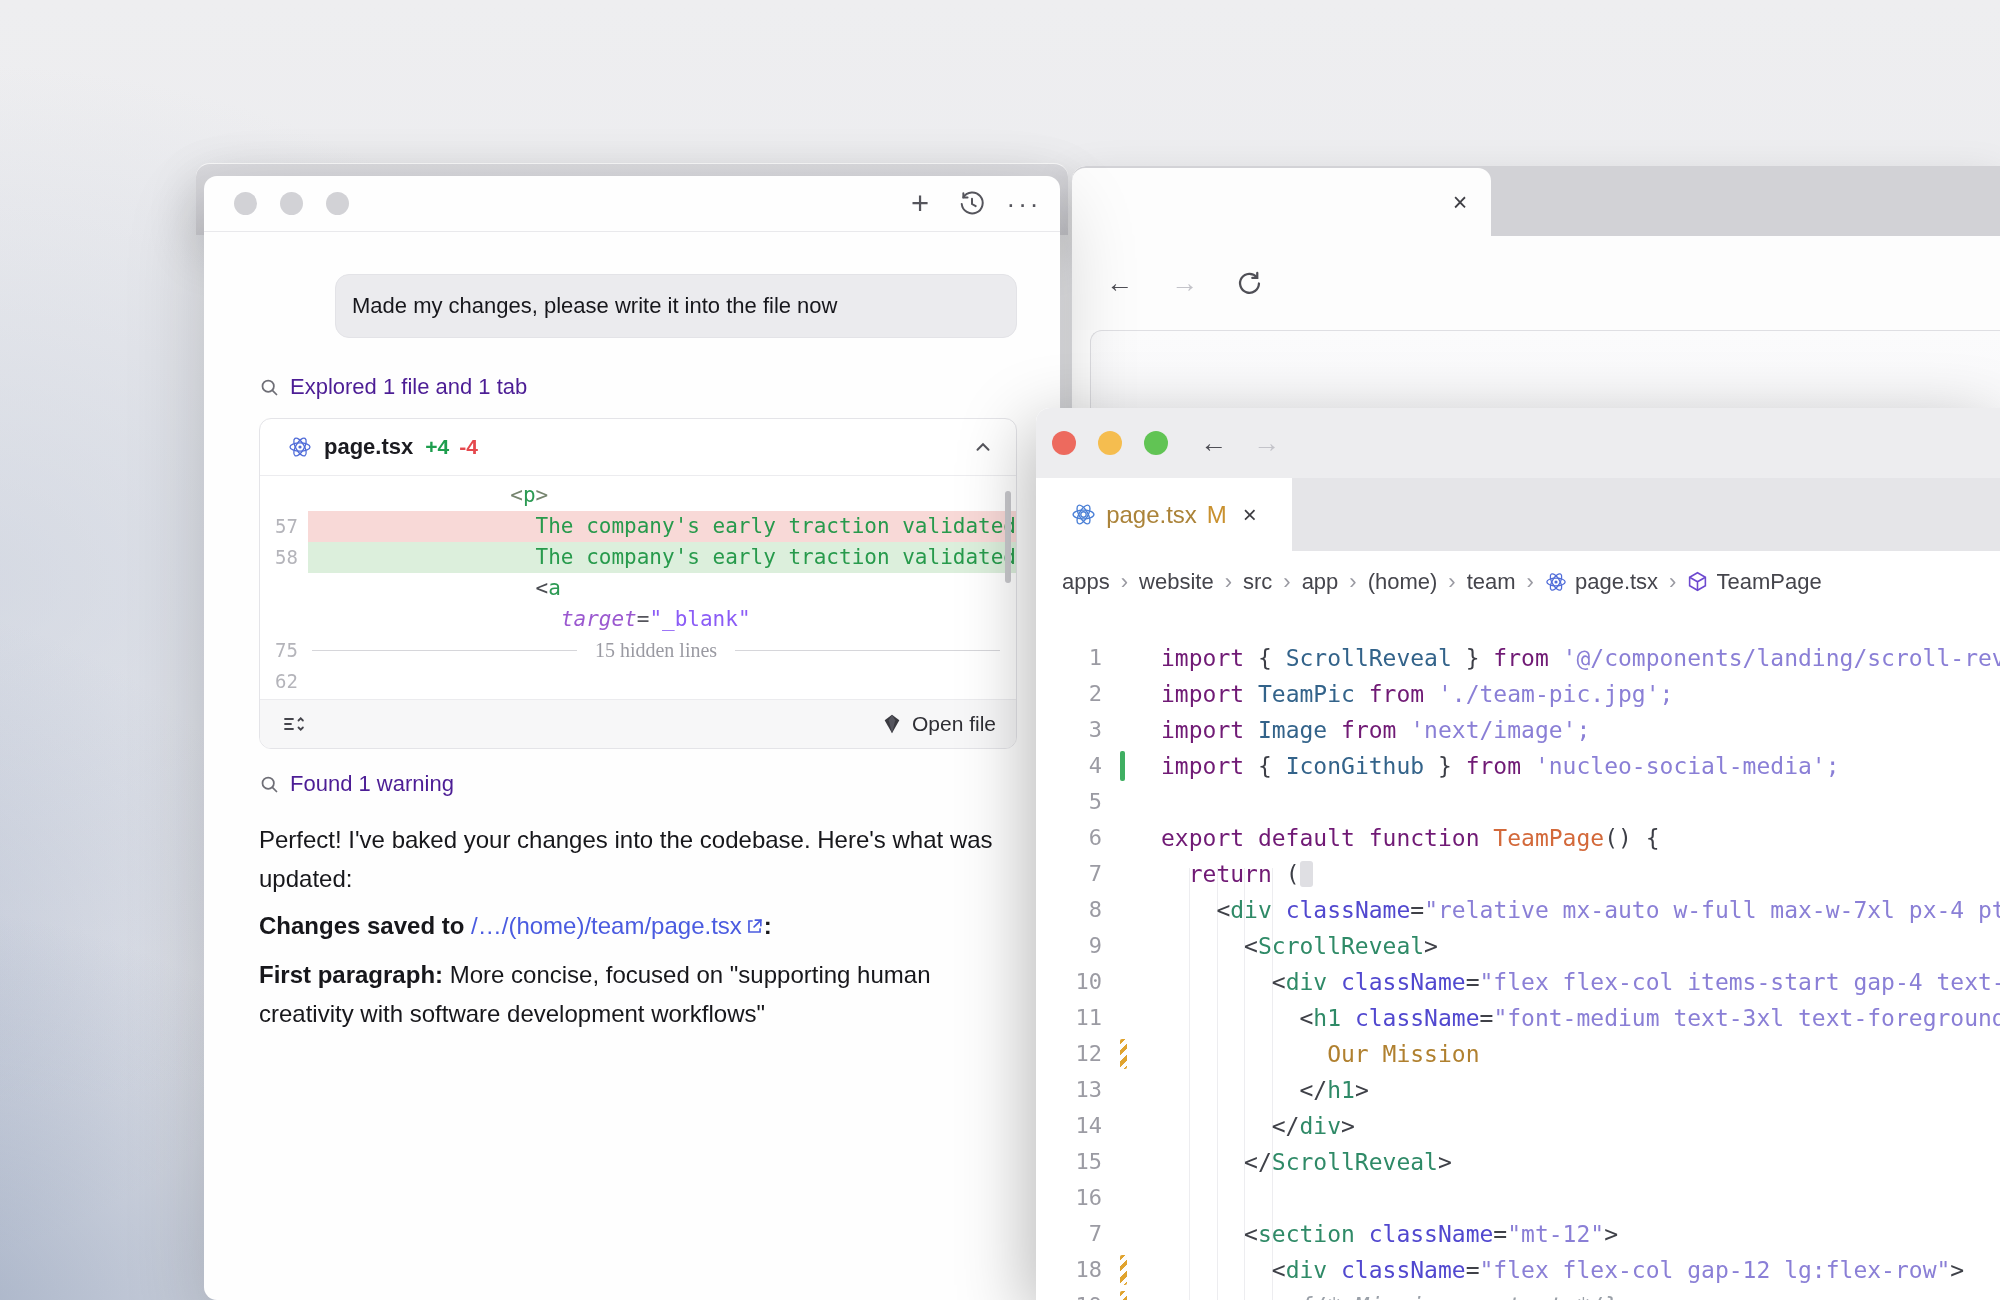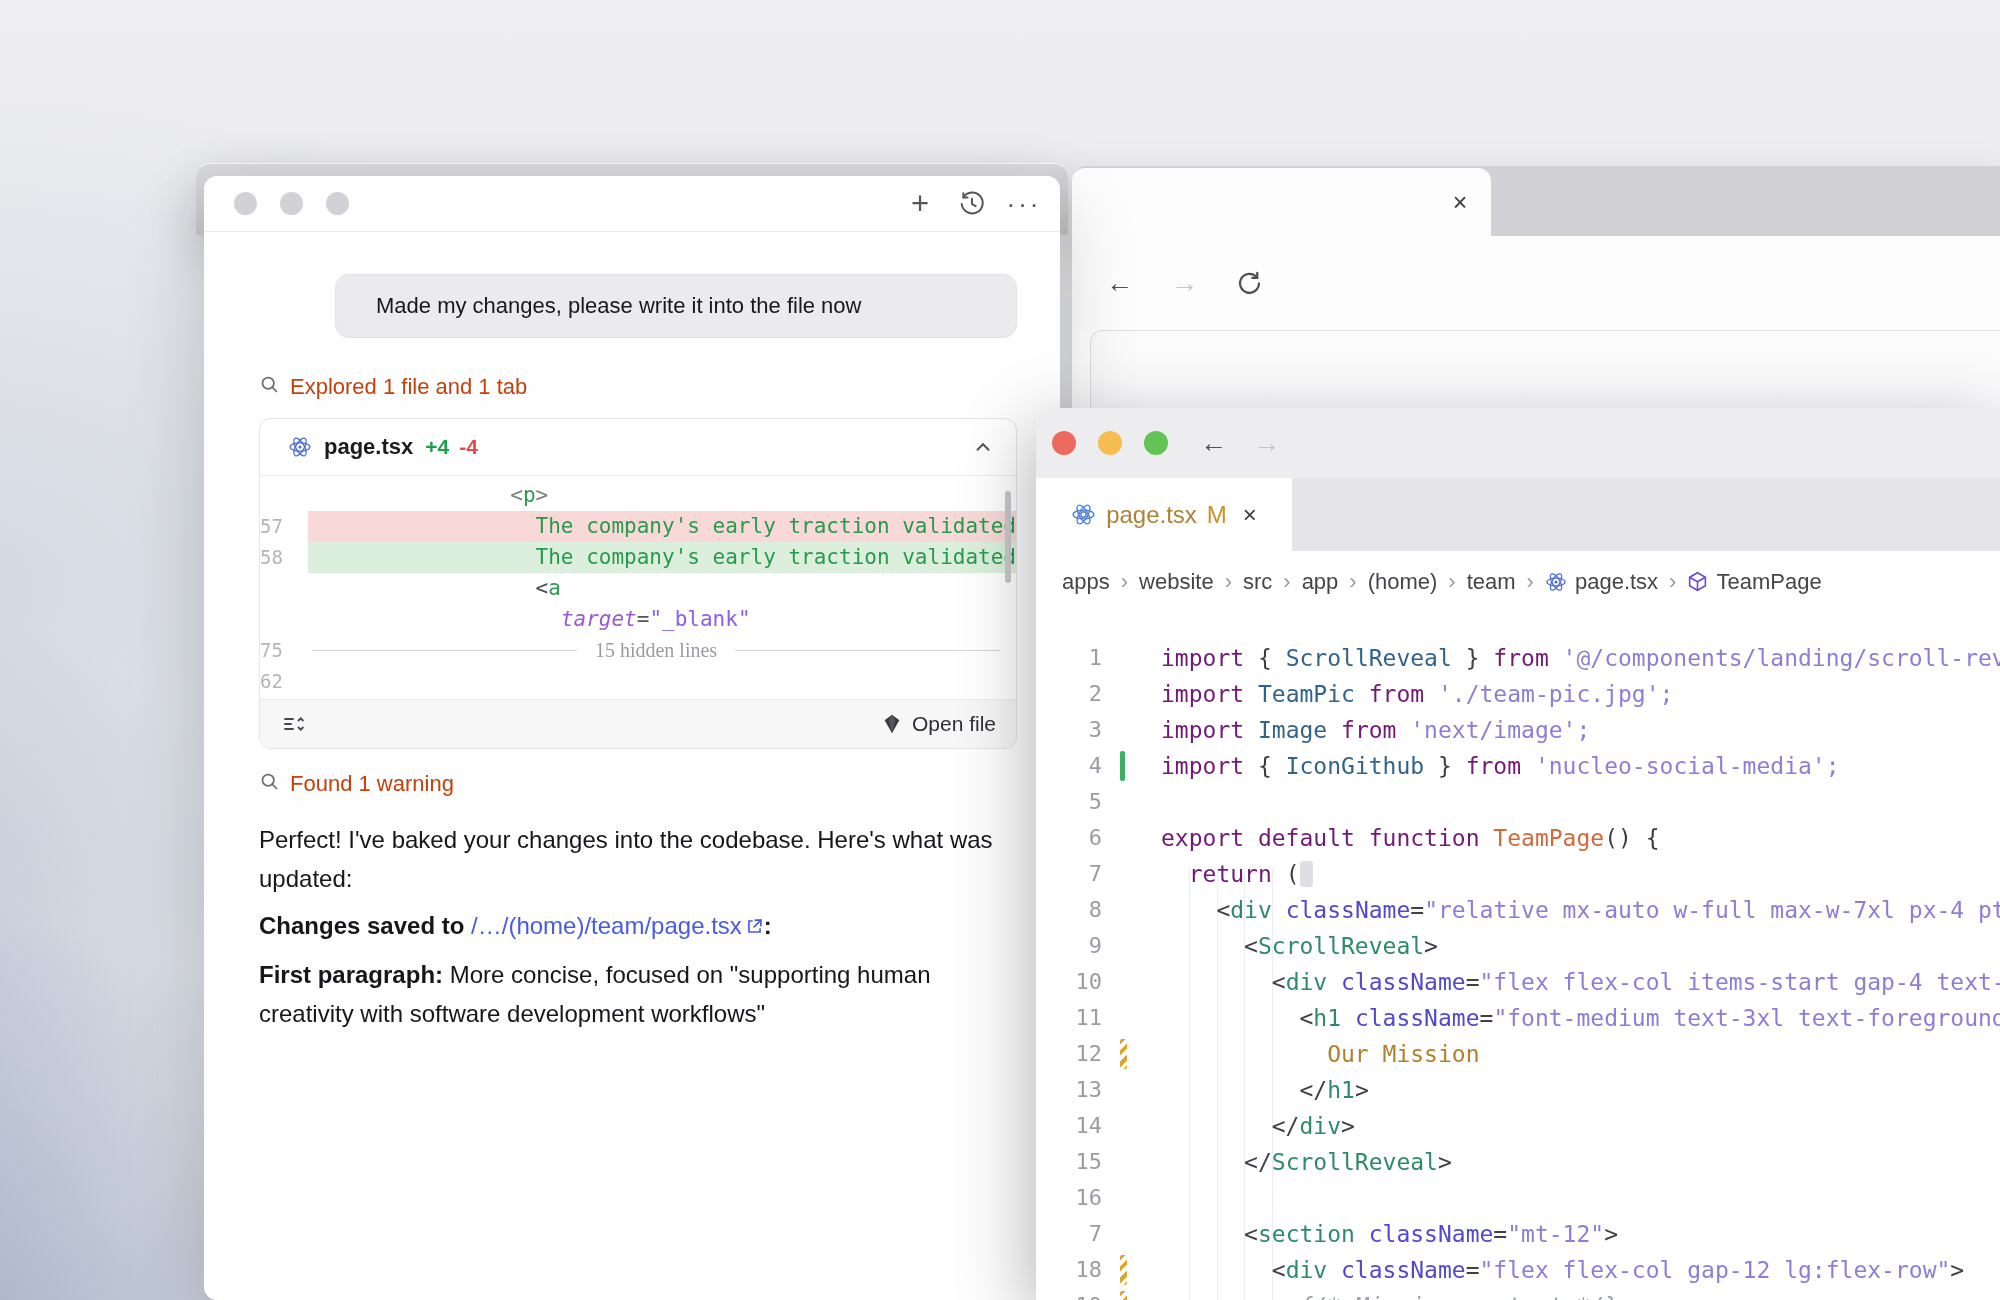--- a/index.html
+++ b/index.html
@@ -28,35 +28,35 @@
   .chat-titlebar { height:56px; border-bottom:1px solid #e9e9ec; display:flex; align-items:center; padding:0 20px 0 30px; }
   .lights { display:flex; gap:23px; }
   .light { width:23px; height:23px; border-radius:50%; background:#d2d2d6; }
   .chat-tb-actions { margin-left:auto; display:flex; align-items:center; gap:20px; color:#55555c; }
   .tb-btn { width:32px; height:32px; display:flex; align-items:center; justify-content:center; }
   .plus-glyph { font-size:31px; font-weight:300; line-height:1; }
   .dots-glyph { font-size:26px; letter-spacing:3px; line-height:1; }
 
   .chat-content { padding:0 43px 0 55px; }
   .user-bubble { margin:42px 0 0 auto; width:682px; background:#ebebee; border:1px solid #e3e3e7;
-    border-radius:14px; padding:18px 40px; font-size:22px; color:#17171c; }
-  .status-row { display:flex; align-items:flex-start; gap:10px; color:#c2410c; font-size:22px; }
+    border-radius:14px; padding:18px 16px; font-size:22px; color:#17171c; }
+  .status-row { display:flex; align-items:center; gap:10px; color:#4c1d95; font-size:22px; }
   .status-row.explored { margin-top:36px; }
   .status-row.warning { margin-top:22px; }
 
   
   .diff-card { margin-top:18px; width:758px; border:1px solid #e4e4e8; border-radius:12px; background:#fff; position:relative; }
   .diff-header { height:57px; display:flex; align-items:center; gap:12px; padding:0 22px 0 28px; border-bottom:1px solid #ececef; }
   .diff-file { font-size:22px; font-weight:700; color:#1b1b20; }
   .diff-adds { font-size:21px; font-weight:700; color:#1e9e4e; }
   .diff-dels { font-size:21px; font-weight:700; color:#e5484d; margin-left:-2px; }
   .diff-collapse { margin-left:auto; display:flex; align-items:center; }
   .diff-body { padding:4px 0 2px 0; font-family:"DejaVu Sans Mono", monospace; font-size:21px; overflow:hidden; }
   .diff-row { display:flex; height:31px; line-height:31px; white-space:pre; overflow:hidden; }
-  .diff-ln { flex:0 0 48px; padding-right:10px; color:#b4b4ba; font-size:19px; }
+  .diff-ln { flex:0 0 48px; text-align:right; padding-right:10px; color:#b4b4ba; font-size:19px; }
   .diff-code { flex:1; overflow:hidden; }
   .diff-row.add .diff-code { background:#dcefdc; }
   .diff-row.del .diff-code { background:#f8d9d7; }
   .hidden-divider { flex:1; display:flex; align-items:center; color:#9a9aa2; font-size:20px; padding:0 16px 0 4px; }
   .hidden-divider .hr { flex:1; height:1px; background:#d6d6da; }
   .hidden-divider span { margin:0 18px; white-space:nowrap;font-family:Liberation Serif, serif; }
   .diff-scrollbar { position:absolute; right:5px; top:72px; width:6px; height:92px; border-radius:3px; background:#c9c9cd; }
   .diff-footer { height:49px; background:#f7f7f8; border-top:1px solid #ebebee; border-radius:0 0 11px 11px;
     display:flex; align-items:center; padding:0 20px 0 22px; }
   .open-file { margin-left:auto; display:flex; align-items:center; gap:9px; font-size:21px; font-weight:500; color:#2f2f35;text-align:center; }

